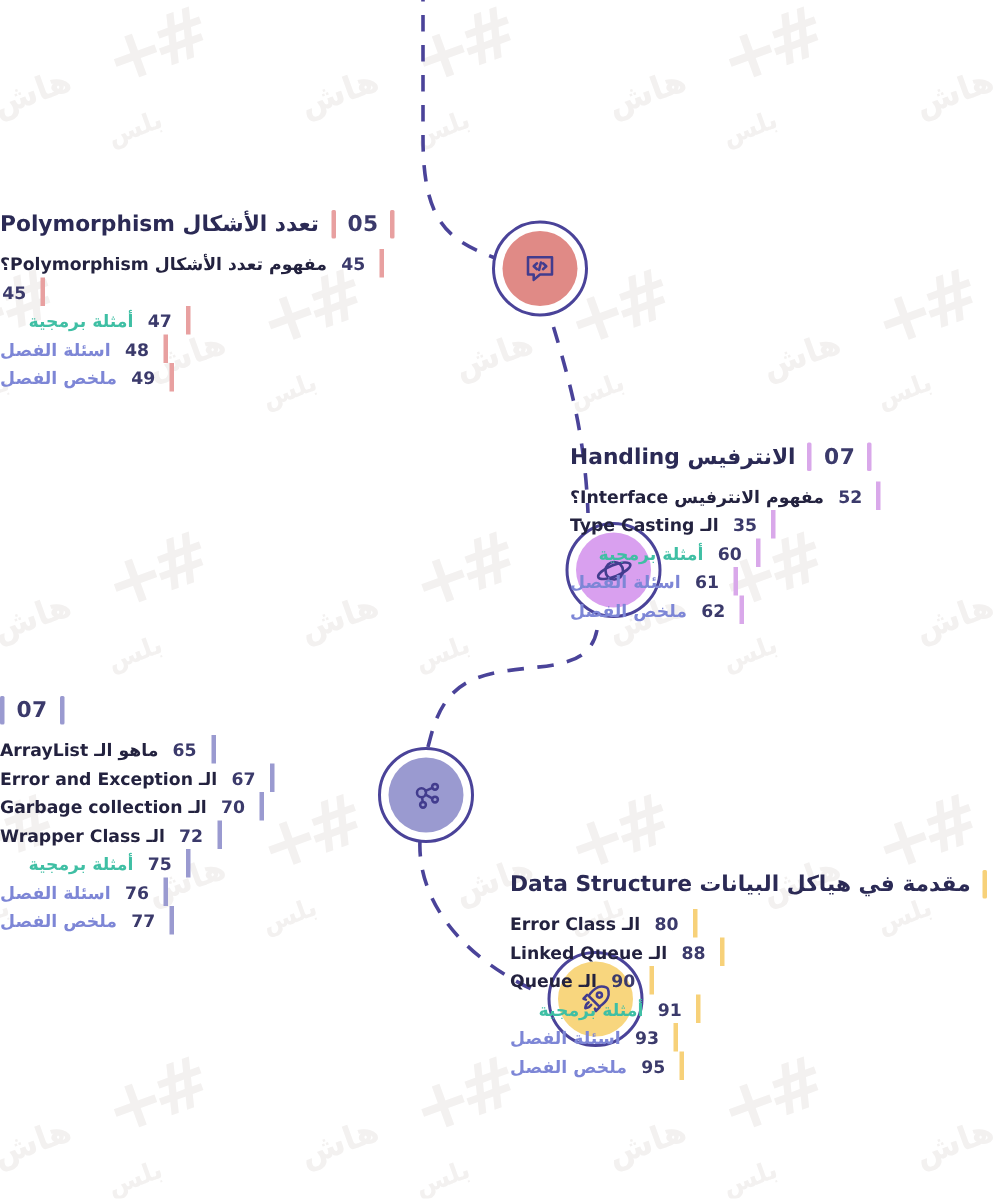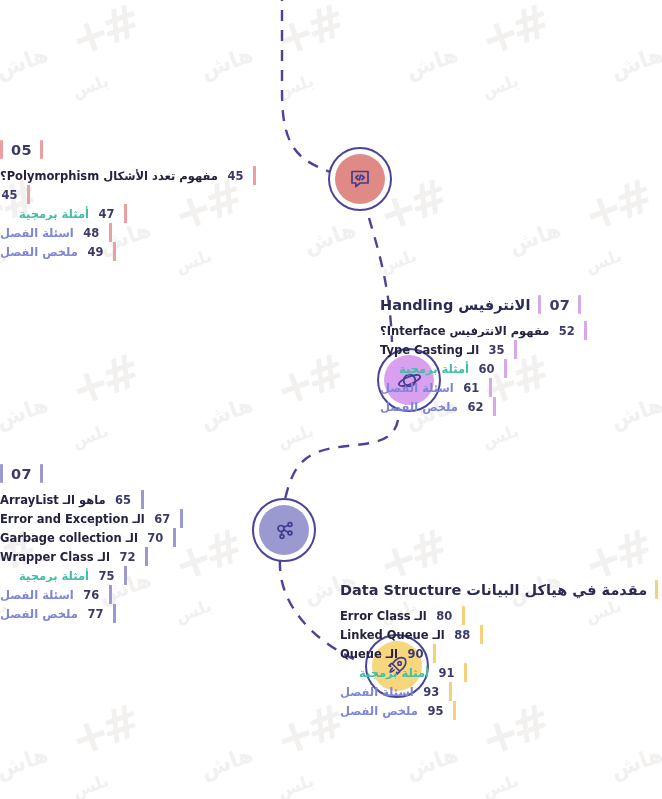--- a/index.html
+++ b/index.html
@@ -211,20 +211,21 @@
     </svg>
   </div>
 </div>
 
 <div class="chapter" style="left:0px;top:140px;width:278px;">
   <div style="display:flex;justify-content:flex-end;">
     <div class="ch-head">
       <span class="bar" style="background:#e8a0a0;"></span>
       <span class="ch-num">05</span>
       <span class="bar" style="background:#e8a0a0;"></span>
+      <span class="ch-title">تعدد الأشكال Polymorphism</span>
     </div>
   </div>
   <div class="rows">
 
     <div style="display:flex;justify-content:flex-end;">
       <div class="row">
         <span class="rbar" style="background:#e8a0a0;"></span>
         <span class="page">45</span>
         <span class="label lbl-dark">مفهوم تعدد الأشكال Polymorphism؟</span>
       </div>

